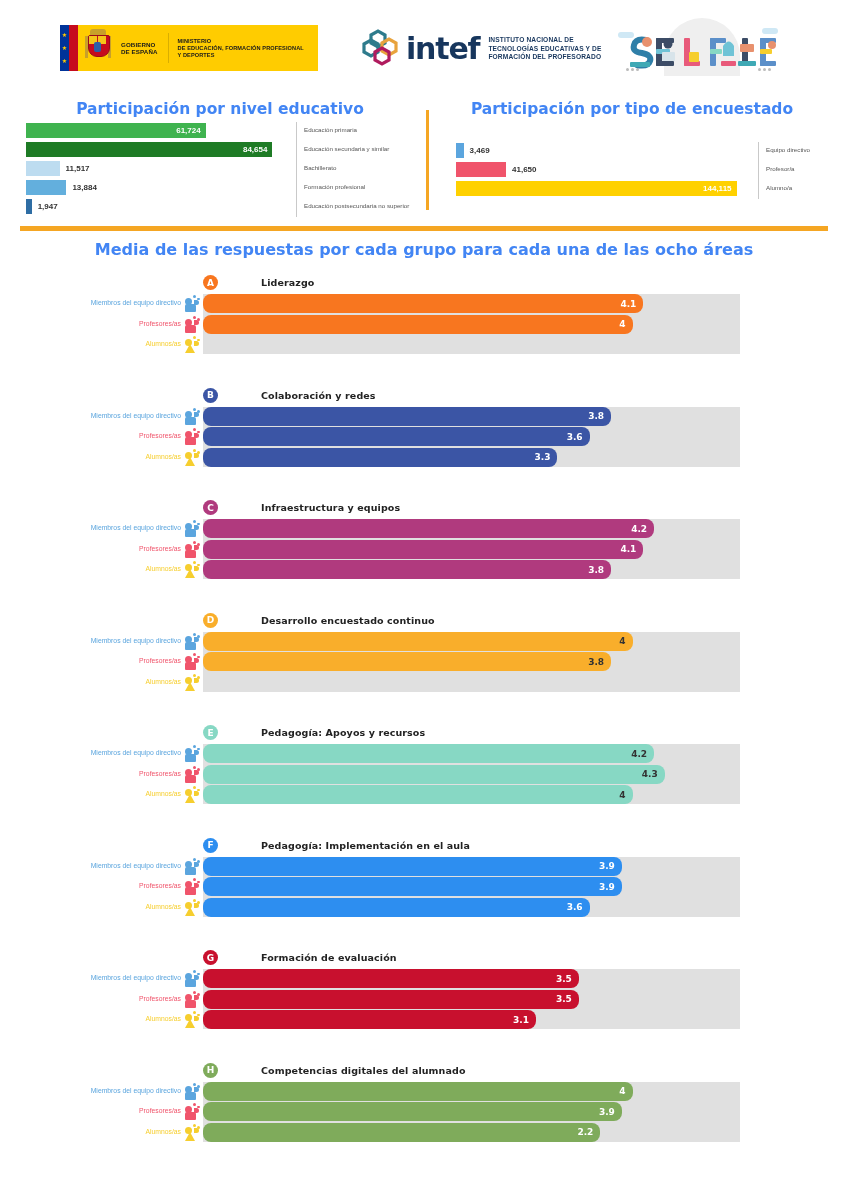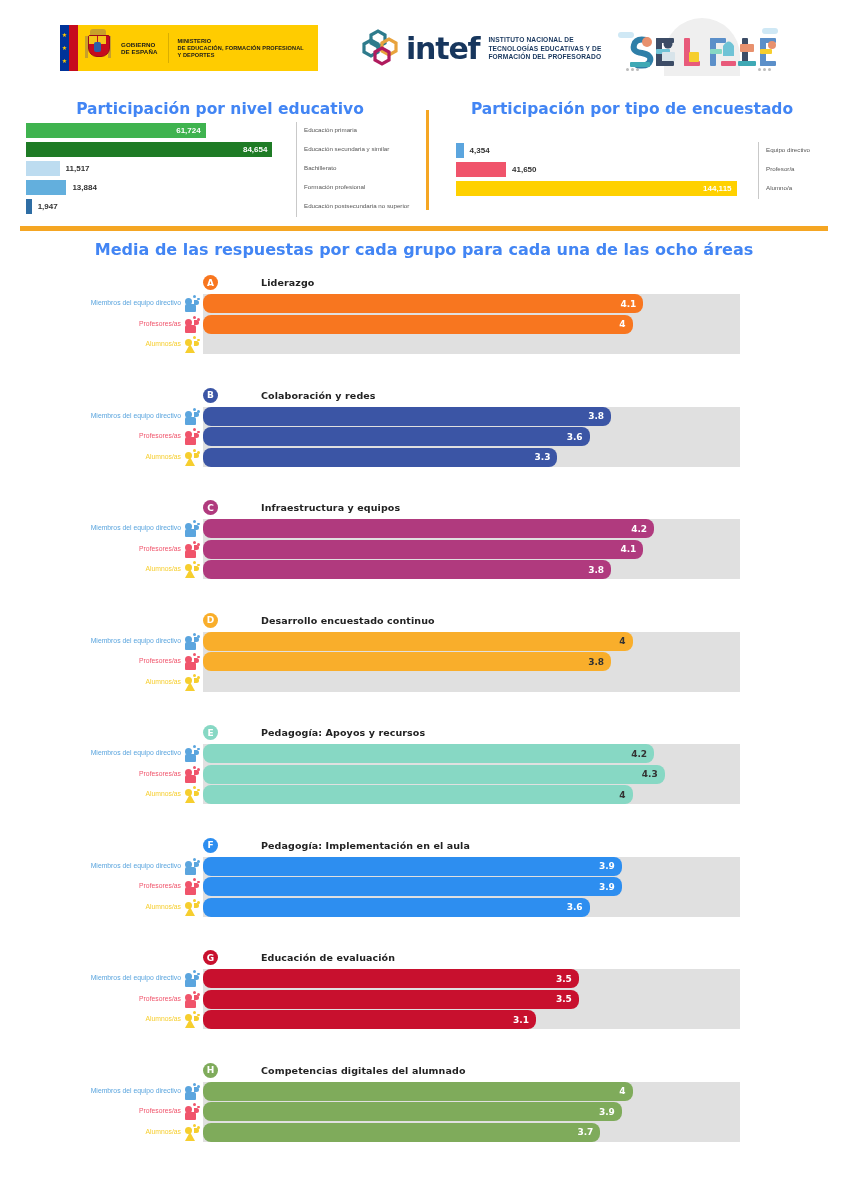--- a/index.html
+++ b/index.html
@@ -211,21 +211,21 @@
       <div>Educación primaria</div>
       <div>Educación secundaria y similar</div>
       <div>Bachillerato</div>
       <div>Formación profesional</div>
       <div>Educación postsecundaria no superior</div>
     </div>
 
   <div class="pbars" id="right-bars" style="left:456px;top:44px;width:300px;">
       <div class="prow">
         <div class="pbar" style="width: 7.59979px; background: rgb(91, 165, 222);"></div>
-        <div class="pbar-out">4,354</div>
+        <div class="pbar-out">3,469</div>
       </div>
       <div class="prow">
         <div class="pbar" style="width: 50.043px; background: rgb(240, 84, 107);"></div>
         <div class="pbar-out">41,650</div>
       </div>
       <div class="prow">
         <div class="pbar" style="width: 280.544px; background: rgb(255, 209, 0);">
           <span class="pbar-in">144,115</span>
         </div>
       </div>
@@ -472,21 +472,21 @@
         <div class="i-d2" style="background: rgb(246, 206, 46);"></div>
         <div class="i-d3" style="background: rgb(246, 206, 46);"></div>
       </div>
       <div class="bar" style="left: 203px; top: 60px; width: 386.64px; background: rgb(45, 142, 240);">
         <span style="color: rgb(255, 255, 255);">3.6</span>
       </div>
     </div>
     <div class="section" style="top: 950px;">
       <div class="sec-head">
         <div class="badge" style="background: rgb(200, 16, 46);">G</div>
-        <div class="sec-name">Educación de evaluación</div>
+        <div class="sec-name">Formación de evaluación</div>
       </div>
       <div class="track" style="top: 19px; height: 60px; background: rgb(224, 224, 224);"></div>
       <div class="rlabel" style="top: 24px; left: 41px; color: rgb(91, 165, 222);">Miembros del equipo directivo</div>
       <div class="picon" style="left: 185px; top: 20px;">
         <div class="i-head" style="background: rgb(91, 165, 222);"></div>
         <div class="i-body" style="background: rgb(91, 165, 222);"></div>
         <div class="i-d1" style="background: rgb(91, 165, 222);"></div>
         <div class="i-d2" style="background: rgb(91, 165, 222);"></div>
         <div class="i-d3" style="background: rgb(91, 165, 222);"></div>
       </div>
@@ -546,16 +546,16 @@
       </div>
       <div class="rlabel" style="top: 65px; left: 41px; color: rgb(246, 206, 46);">Alumnos/as</div>
       <div class="picon" style="left: 185px; top: 61px;">
         <div class="i-head" style="background: rgb(246, 206, 46);"></div>
         <div class="i-tri" style="border-bottom: 9px solid rgb(246, 206, 46);"></div>
         <div class="i-d1" style="background: rgb(246, 206, 46);"></div>
         <div class="i-d2" style="background: rgb(246, 206, 46);"></div>
         <div class="i-d3" style="background: rgb(246, 206, 46);"></div>
       </div>
       <div class="bar" style="left: 203px; top: 60px; width: 397.38px; background: rgb(127, 171, 91);">
-        <span style="color: rgb(255, 255, 255);">3.7</span>
+        <span style="color: rgb(255, 255, 255);">2.2</span>
       </div>
     </div>
   </div>
 
 </body></html>

